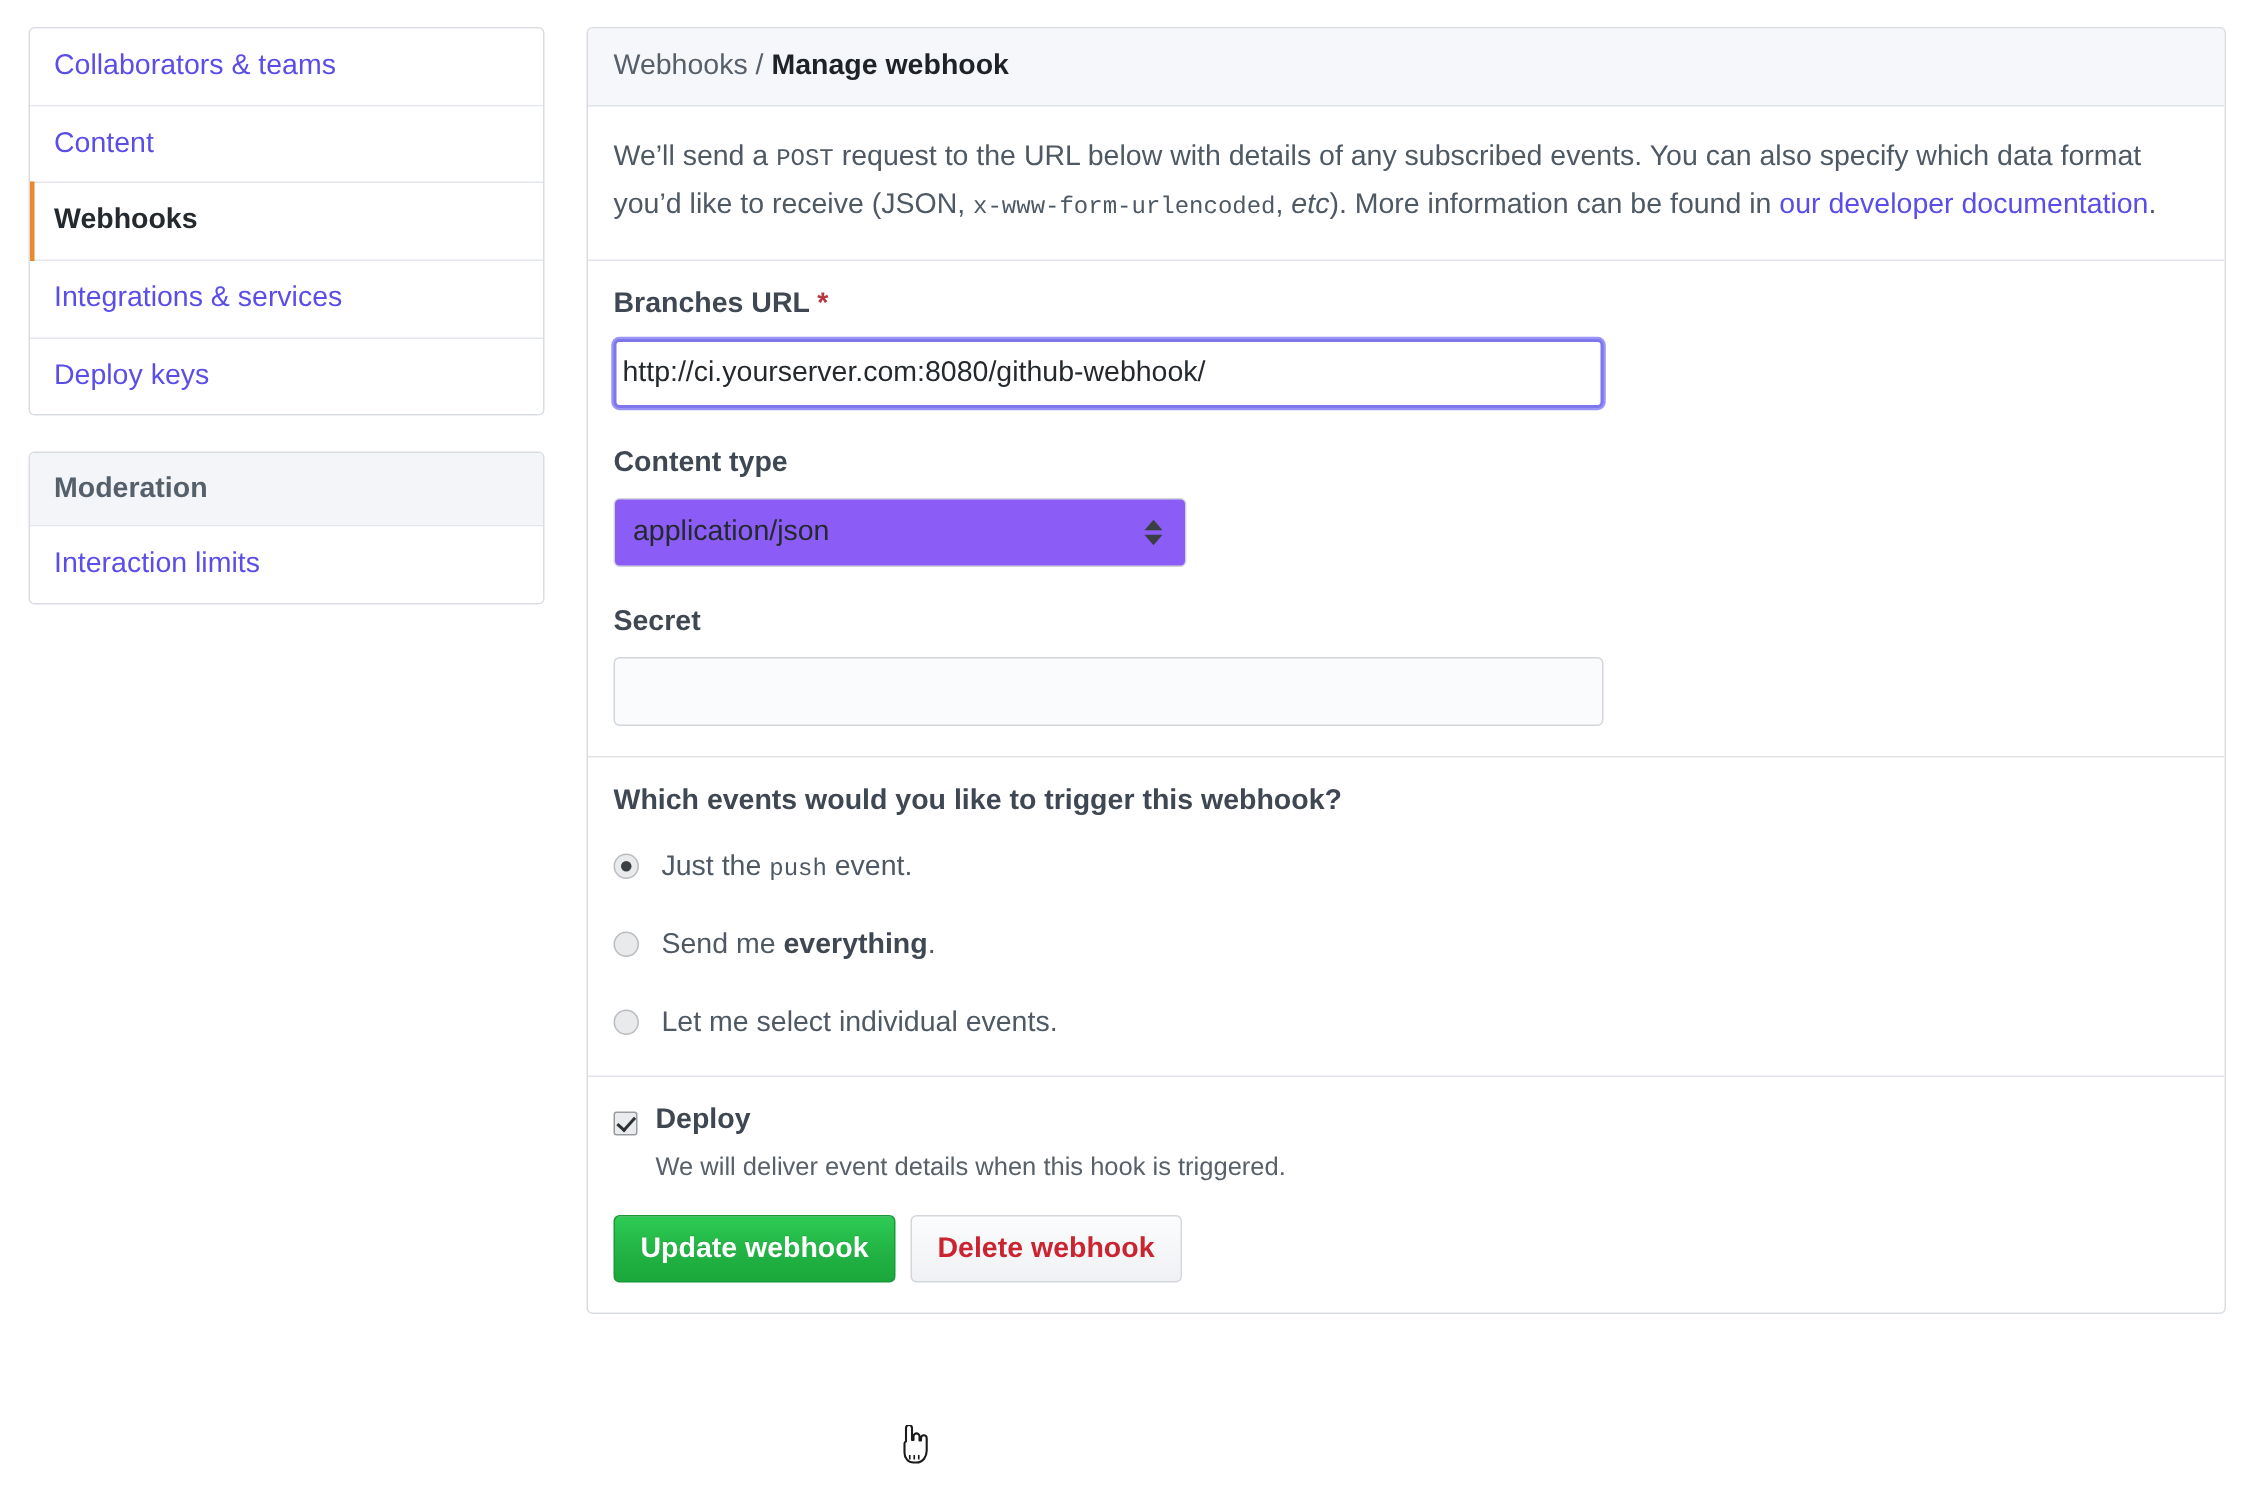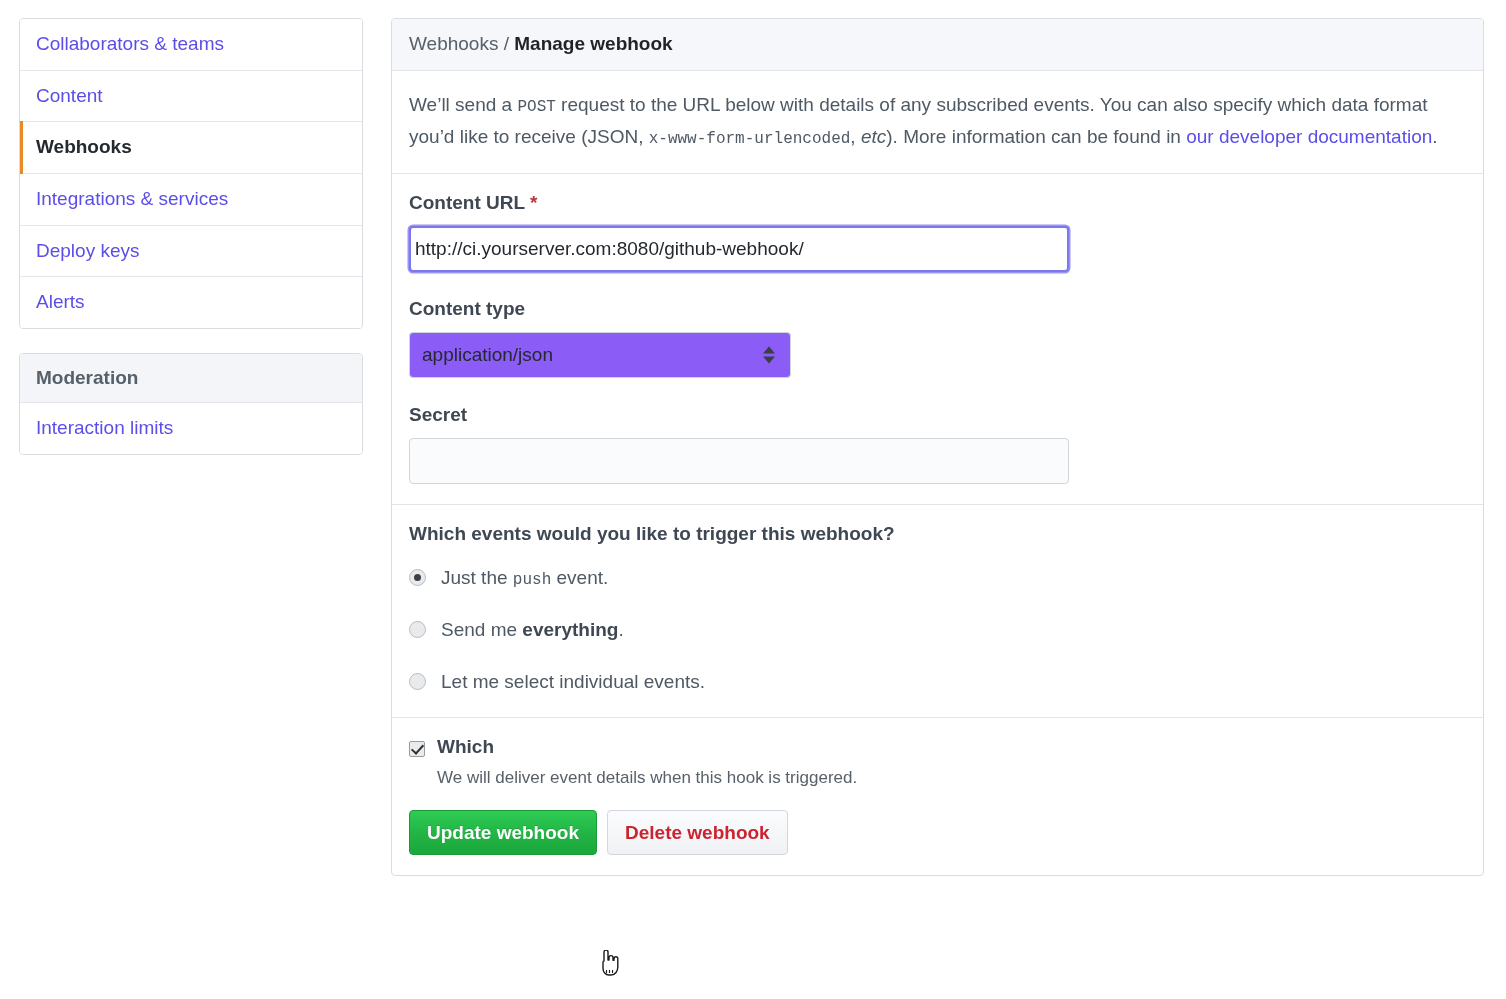--- a/index.html
+++ b/index.html
@@ -300,21 +300,20 @@
 <div class="page">
 
   <aside class="sidebar">
 
     <nav class="menu-card">
       <a class="menu-item">Collaborators &amp; teams</a>
       <a class="menu-item">Content</a>
       <a class="menu-item selected">Webhooks</a>
       <a class="menu-item">Integrations &amp; services</a>
       <a class="menu-item">Deploy keys</a>
-      <a class="menu-item">Alerts</a>
     </nav>
 
     <nav class="menu-card">
       <div class="menu-header">Moderation</div>
       <a class="menu-item">Interaction limits</a>
     </nav>
 
   </aside>
 
   <main class="main">
@@ -323,21 +322,21 @@
       <span>Webhooks</span><span> / </span><span class="crumb-current">Manage webhook</span>
     </div>
 
     <div class="section">
       <p class="intro"><span>We’ll send a </span><code class="mono">POST</code><span> request to the URL below with details of any subscribed events. You can also specify which data format you’d like to receive (JSON, </span><code class="mono">x-www-form-urlencoded</code><span>, </span><span class="em">etc</span><span>). More information can be found in </span><a class="link">our developer documentation</a><span>.</span></p>
     </div>
 
     <div class="section">
 
       <div class="field-block">
-        <label class="field-label"><span>Content URL</span>
+        <label class="field-label"><span>Branches URL</span>
           <span class="req">*</span>
         </label>
         <input class="text-input focused" type="text" value="http://ci.yourserver.com:8080/github-webhook/" placeholder="https://example.com/postreceive" style="">
       </div>
 
       <div class="field-block">
         <label class="field-label">Content type</label>
         <div class="select-wrap">
           <select class="select-input"><option value="application/json">application/json</option><option value="application/x-www-form-urlencoded">application/x-www-form-urlencoded</option></select>
           <span class="select-arrows">
@@ -370,21 +369,21 @@
       <label class="radio-row">
         <span class="radio"></span>
         <span class="radio-label">Let me select individual events.</span>
       </label>
     </div>
 
     <div class="section">
       <div class="active-row">
         <span class="checkbox checked"></span>
         <div class="active-texts">
-          <div class="active-title">Which</div>
+          <div class="active-title">Deploy</div>
           <div class="active-desc">We will deliver event details when this hook is triggered.</div>
         </div>
       </div>
 
       <div class="btn-row">
         <button class="btn btn-primary">Update webhook</button>
         <button class="btn btn-danger">Delete webhook</button>
       </div>
     </div>
 

